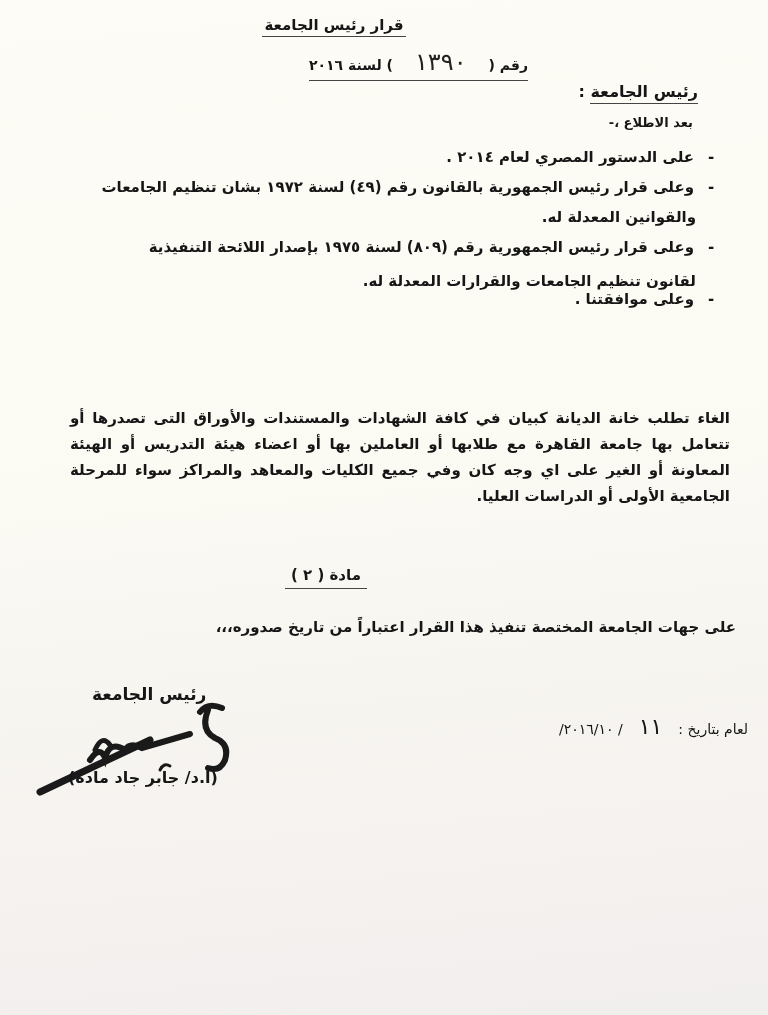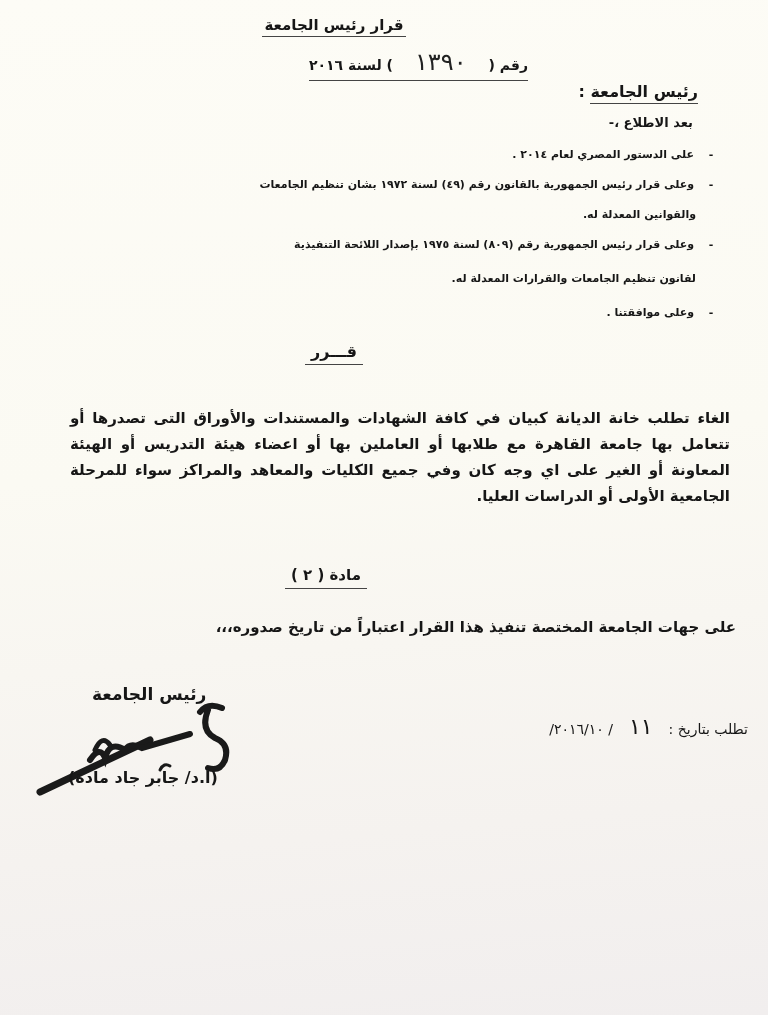--- a/index.html
+++ b/index.html
@@ -63,33 +63,33 @@
     .president-heading span.u {
       border-bottom: 1.5px solid #444;
       padding-bottom: 2px;
     }
     .after-review {
       top: 115px;
       right: 75px;
       font-size: 13px;
     }
     .line {
-      font-size: 11px;
+      font-size: 15px;
     }
     .dash {
       display: inline-block;
       width: 34px;
       text-align: center;
     }
     .l1 { top: 148px; right: 40px; }
     .l2 { top: 178px; right: 40px; left: 98px; }
     .l2b { top: 208px; right: 72px; }
     .l3 { top: 238px; right: 40px; }
     .l3b { top: 272px; right: 72px; }
-    .l4 { top: 306px; right: 40px; }
+    .l4 { top: 290px; right: 40px; }
 
     .decided {
       left: 0; right: 0;
       text-align: center;
       top: 342px;
       font-size: 16px;
     }
     .decided span {
       border-bottom: 1.5px solid #444;
       padding: 0 6px 3px;
@@ -201,23 +201,20 @@
 
   <div class="abs line l3">
     <span class="dash">-</span><span>وعلى قرار رئيس الجمهورية رقم (٨٠٩)  لسنة ١٩٧٥ بإصدار اللائحة التنفيذية</span>
   </div>
   <div class="abs line l3b">لقانون تنظيم الجامعات والقرارات المعدلة له.</div>
 
   <div class="abs line l4">
     <span class="dash">-</span><span>وعلى موافقتنا .</span>
   </div>
 
-  <div class="abs decided">
-    <span>قـــرر</span>
-  </div>
 
 
   <div class="abs article1-body">الغاء تطلب خانة الديانة كبيان في كافة الشهادات والمستندات والأوراق التى تصدرها أو تتعامل بها جامعة القاهرة مع طلابها أو العاملين بها أو اعضاء هيئة التدريس أو الهيئة المعاونة أو الغير على اي وجه كان وفي جميع الكليات والمعاهد والمراكز سواء للمرحلة الجامعية الأولى أو الدراسات العليا.</div>
 
   <div class="abs article2-head">
     <span>مادة ( ٢ )</span>
   </div>
 
   <div class="abs article2-body">على جهات الجامعة المختصة تنفيذ هذا القرار اعتباراً من تاريخ صدوره،،،</div>
 
@@ -227,18 +224,18 @@
     <path d="M10 92 L120 40" stroke="#1a1a1a" stroke-width="7" fill="none" stroke-linecap="round"></path>
     <path d="M60 60 Q70 45 75 58 Q80 40 95 50 Q100 42 112 48 L160 34" stroke="#1a1a1a" stroke-width="6" fill="none" stroke-linecap="round"></path>
     <path d="M170 12 Q178 2 192 8 M178 10 Q170 30 185 38 Q200 44 195 60 Q190 72 178 68" stroke="#1a1a1a" stroke-width="6" fill="none" stroke-linecap="round"></path>
     <path d="M65 50 Q72 34 80 45" stroke="#1a1a1a" stroke-width="5" fill="none" stroke-linecap="round"></path>
     <path d="M130 70 Q134 62 140 66" stroke="#1a1a1a" stroke-width="3" fill="none" stroke-linecap="round"></path>
   </svg>
 
   <div class="abs sig-name">(أ.د/ جابر جاد مادة)</div>
 
   <div class="abs issued">
-    <span>تطلب بتاريخ :</span>
+    <span>لعام بتاريخ :</span>
     <span class="handday">١١</span>
     <span>/ ٢٠١٦/١٠/</span>
   </div>
 
 </div>
 
 </body></html>

